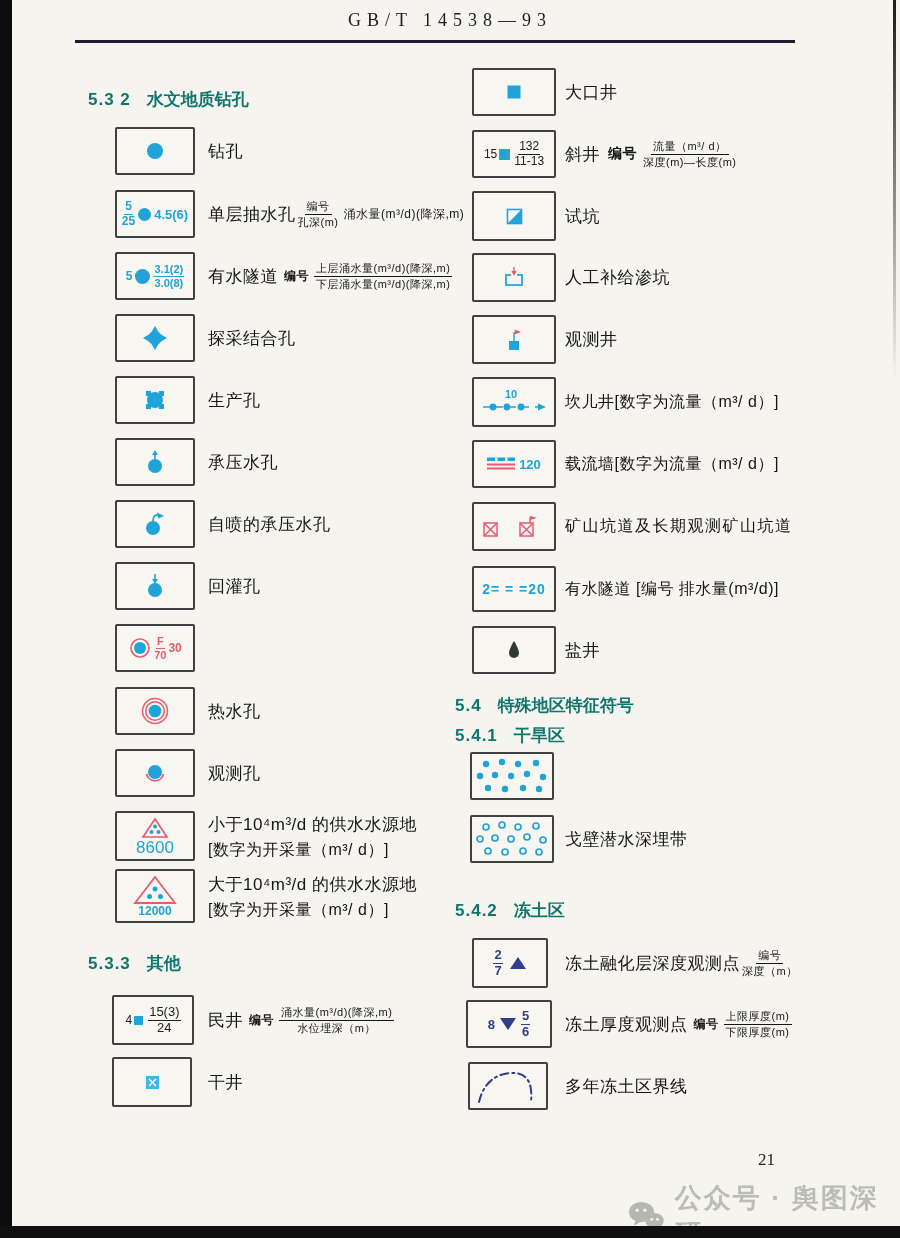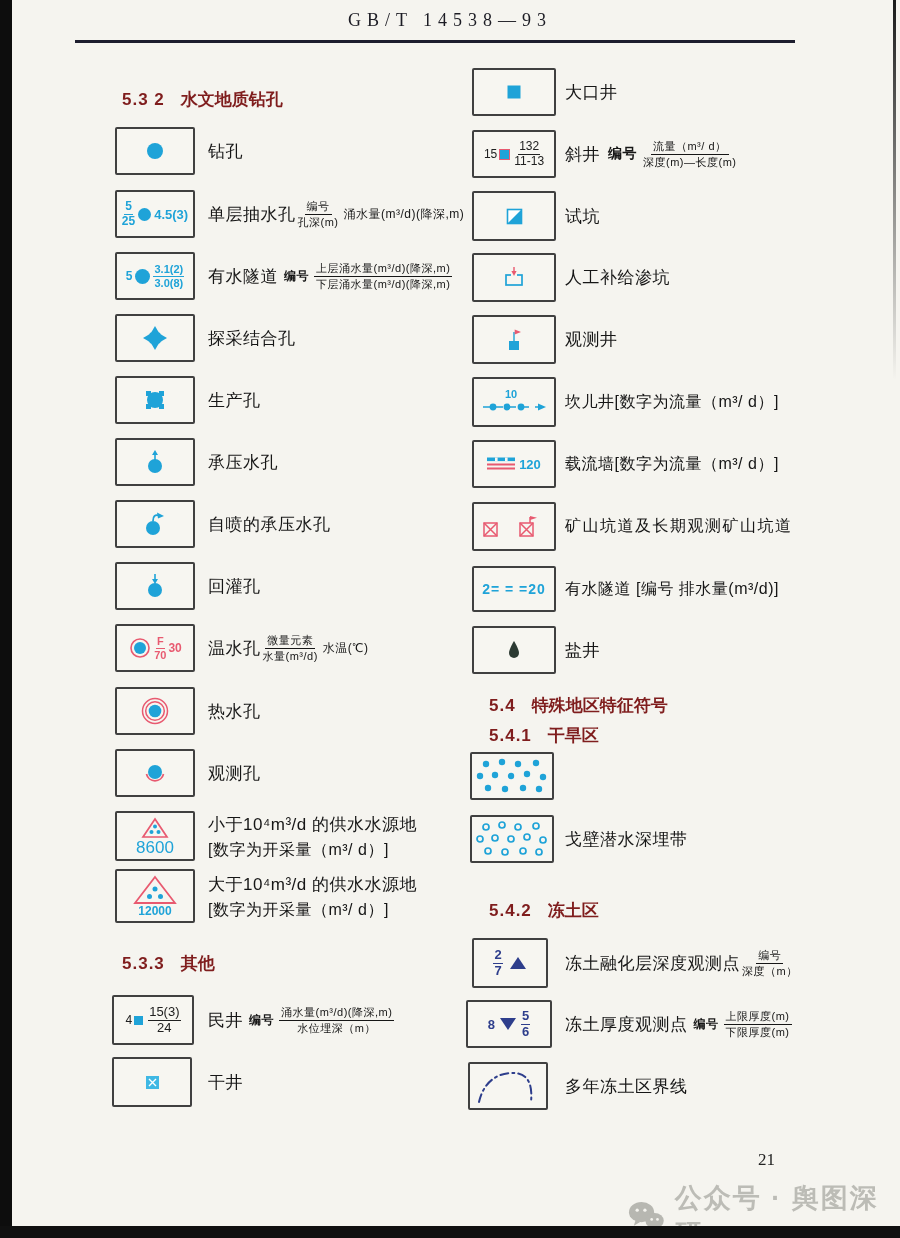--- a/index.html
+++ b/index.html
@@ -3,21 +3,21 @@
 <meta charset="utf-8">
 <style>
   html,body{margin:0;padding:0;}
   body{width:900px;height:1238px;position:relative;background:#e9e8e3;font-family:"Liberation Sans",sans-serif;}
   .page{position:absolute;inset:0;background:#f5f4ef;overflow:hidden;}
   .edge-left{position:absolute;left:0;top:0;width:12px;height:1238px;background:#0d0d0d;}
   .edge-right{position:absolute;right:4px;top:0;width:3px;height:380px;background:linear-gradient(#1a1a1a,rgba(26,26,26,0));}
   .edge-bottom{position:absolute;left:0;bottom:0;width:900px;height:12px;background:#101010;}
   .hdr{position:absolute;left:0;top:10px;width:900px;text-align:center;font-family:"Liberation Serif",serif;font-size:18px;letter-spacing:6px;color:#1c1c24;}
   .rule{position:absolute;left:75px;top:40px;width:720px;height:3px;background:#1d1d2e;}
-  .sec{position:absolute;font-weight:700;font-size:17px;color:#7f1d1d;margin-left:34px;}
+  .sec{position:absolute;font-weight:700;font-size:17px;color:#0f766e;}
   .sec .num{margin-right:16px;letter-spacing:1px;}
   .box{position:absolute;border:2px solid #404040;border-radius:2px;background:#f7f6f1;display:flex;align-items:center;justify-content:center;box-sizing:border-box;}
   .lbl{position:absolute;display:flex;align-items:center;color:#161616;font-size:17px;letter-spacing:0.5px;white-space:nowrap;}
   .lbl .pre{font-size:12px;font-weight:700;margin:0 3px 0 6px;}
   .lbl .preL{font-size:14px;font-weight:700;margin:0 4px 0 8px;}
   .lbl .suf{font-size:12px;margin-left:3px;}
   .fr{display:inline-flex;flex-direction:column;align-items:center;font-size:11px;line-height:1.3;margin:0 2px;color:#161616;}
   .fr>.t{border-bottom:1.2px solid #161616;padding:0 2px;}
   .frS{display:inline-flex;flex-direction:column;align-items:center;font-size:12px;line-height:1.15;font-weight:700;}
   .frS>.t{border-bottom:1.5px solid currentColor;padding:0 1px;}
@@ -57,21 +57,21 @@
 
   <div class="box" style="left:115px;top:190px;width:80px;height:48px">
     <div class="symrow cyan">
       <span class="frS">
           <span class="t">5</span>
           <span>25</span>
         </span>
       <svg width="15" height="15">
           <circle cx="7.5" cy="7.5" r="6.5" fill="#1fa3d8"></circle>
         </svg>
-      <span style="font-size:13px;font-weight:700">4.5(3)</span>
+      <span style="font-size:13px;font-weight:700">4.5(6)</span>
     </div>
   </div>
   <div class="lbl" style="left:208px;top:190px;height:48px">
     <span>单层抽水孔</span>
     <span class="fr">
         <span class="t">编号</span>
         <span>孔深(m)</span>
       </span>
     <span class="suf">涌水量(m³/d)(降深,m)</span>
   </div>
@@ -161,28 +161,20 @@
       <svg width="24" height="24">
         <circle cx="12" cy="12" r="9" stroke="#e85a70" stroke-width="1.6" fill="none"></circle>
         <circle cx="12" cy="12" r="6" fill="#1fa3d8"></circle>
       </svg>
       <span class="frS" style="font-size:11px">
           <span class="t">F</span>
           <span>70</span>
         </span>
       <span style="font-size:12px;font-weight:700">30</span>
     </div>
-  </div>
-  <div class="lbl" style="left:208px;top:624px;height:48px">
-    <span>温水孔</span>
-    <span class="fr">
-        <span class="t">微量元素</span>
-        <span>水量(m³/d)</span>
-      </span>
-    <span class="suf">水温(℃)</span>
   </div>
 
   <div class="box" style="left:115px;top:687px;width:80px;height:48px">
     <svg width="28" height="28">
       <circle cx="14" cy="14" r="12.5" stroke="#e85a70" stroke-width="1.5" fill="none"></circle>
       <circle cx="14" cy="14" r="9.3" stroke="#e85a70" stroke-width="1.5" fill="none"></circle>
       <circle cx="14" cy="14" r="6.3" fill="#1fa3d8"></circle>
     </svg>
   </div>
   <div class="lbl" style="left:208px;top:687px;height:48px">

